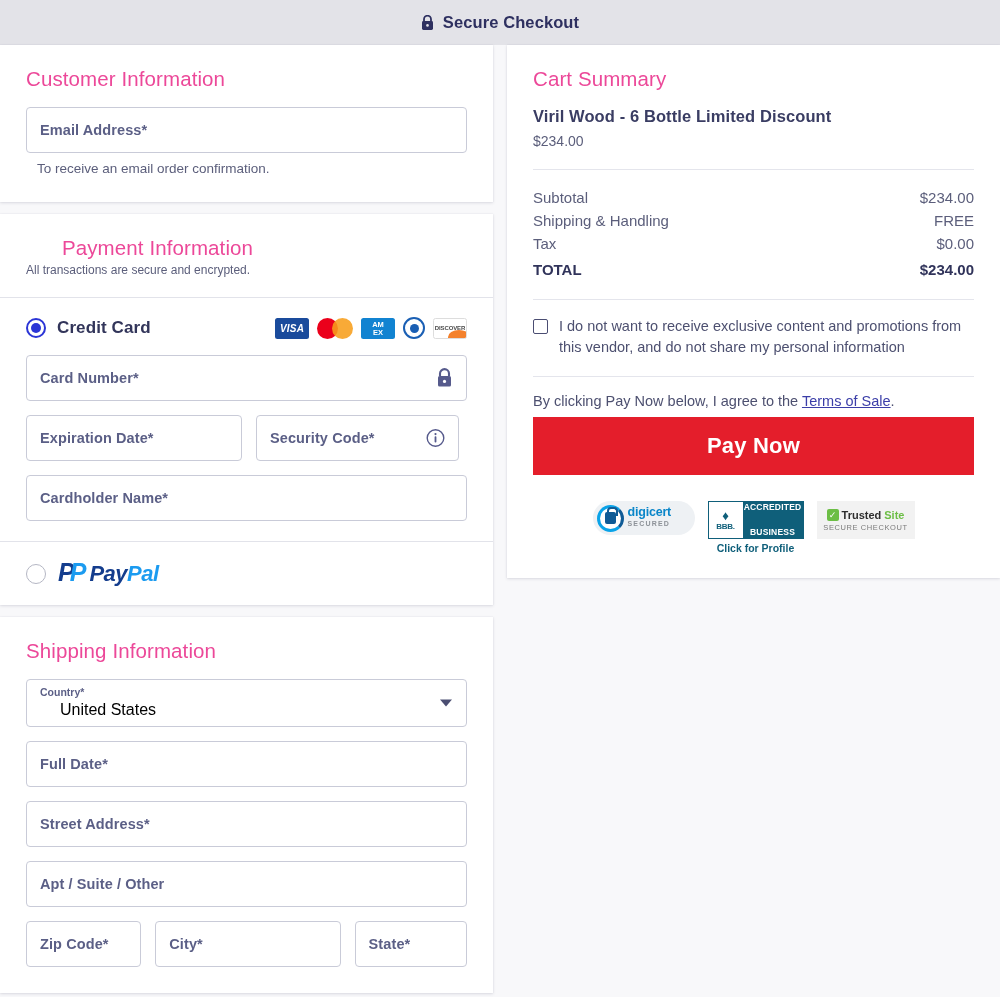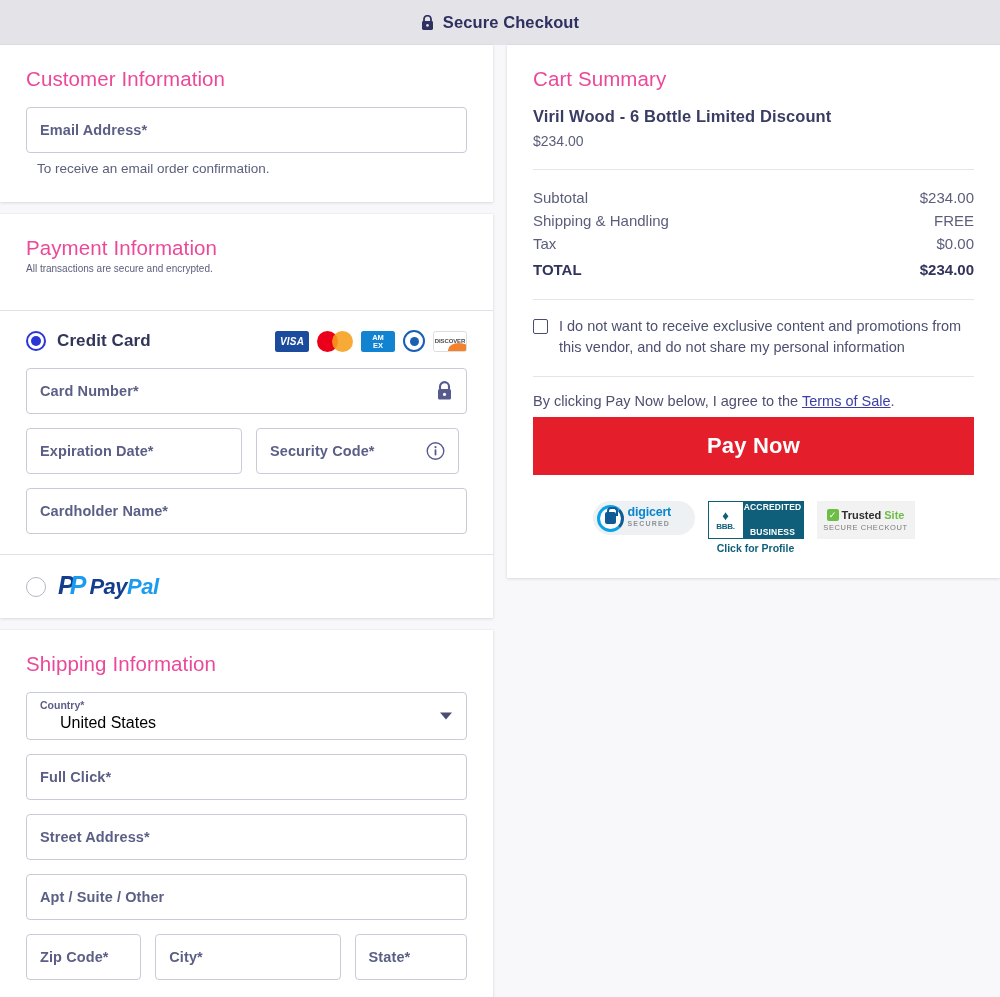--- a/index.html
+++ b/index.html
@@ -30,22 +30,22 @@
     background: #ffffff;
     box-shadow: 0 1px 3px rgba(30,30,60,.13), 0 0 1px rgba(30,30,60,.10);
     margin-bottom: 12px;
   }
   .card.pad { padding: 22px 26px 26px 26px; }
 
   h2.section-title {
     font-size: 20.5px; font-weight: normal; color: #ec4899;
     letter-spacing: .1px; margin-bottom: 16px;
   }
-  h2.tight { margin-bottom: 3px; }
-  .section-sub { font-size: 10px; color: #5b5e7b; margin-bottom: 18px; }
+  h2.tight { margin-bottom: 3px; margin-left: 36px; }
+  .section-sub { font-size: 12px; color: #5b5e7b; margin-bottom: 2px; }
 
   
   .field {
     position: relative;
     border: 1px solid #c9cbd8; border-radius: 4px;
     height: 46px; background: #fff;
     display: flex; align-items: center; padding: 0 13px;
   }
   .field .ph {
     font-size: 14.5px; font-weight: bold; color: #5b5f86; letter-spacing: .1px;
@@ -256,21 +256,21 @@
       <div class="card pad">
         <h2 class="section-title">Shipping Information</h2>
 
         <div class="field select">
           <span class="small-label">Country*</span>
           <span class="value">United States</span>
           <span class="caret"></span>
         </div>
 
         <div class="field mt14" style="height:46px">
-          <span class="ph">Full Click*</span>
+          <span class="ph">Full Date*</span>
         </div>
         <div class="field mt14">
           <span class="ph">Street Address*</span>
         </div>
         <div class="field mt14">
           <span class="ph">Apt / Suite / Other</span>
         </div>
         <div class="row mt14">
           <div class="field" style="width:119px">
             <span class="ph">Zip Code*</span>

